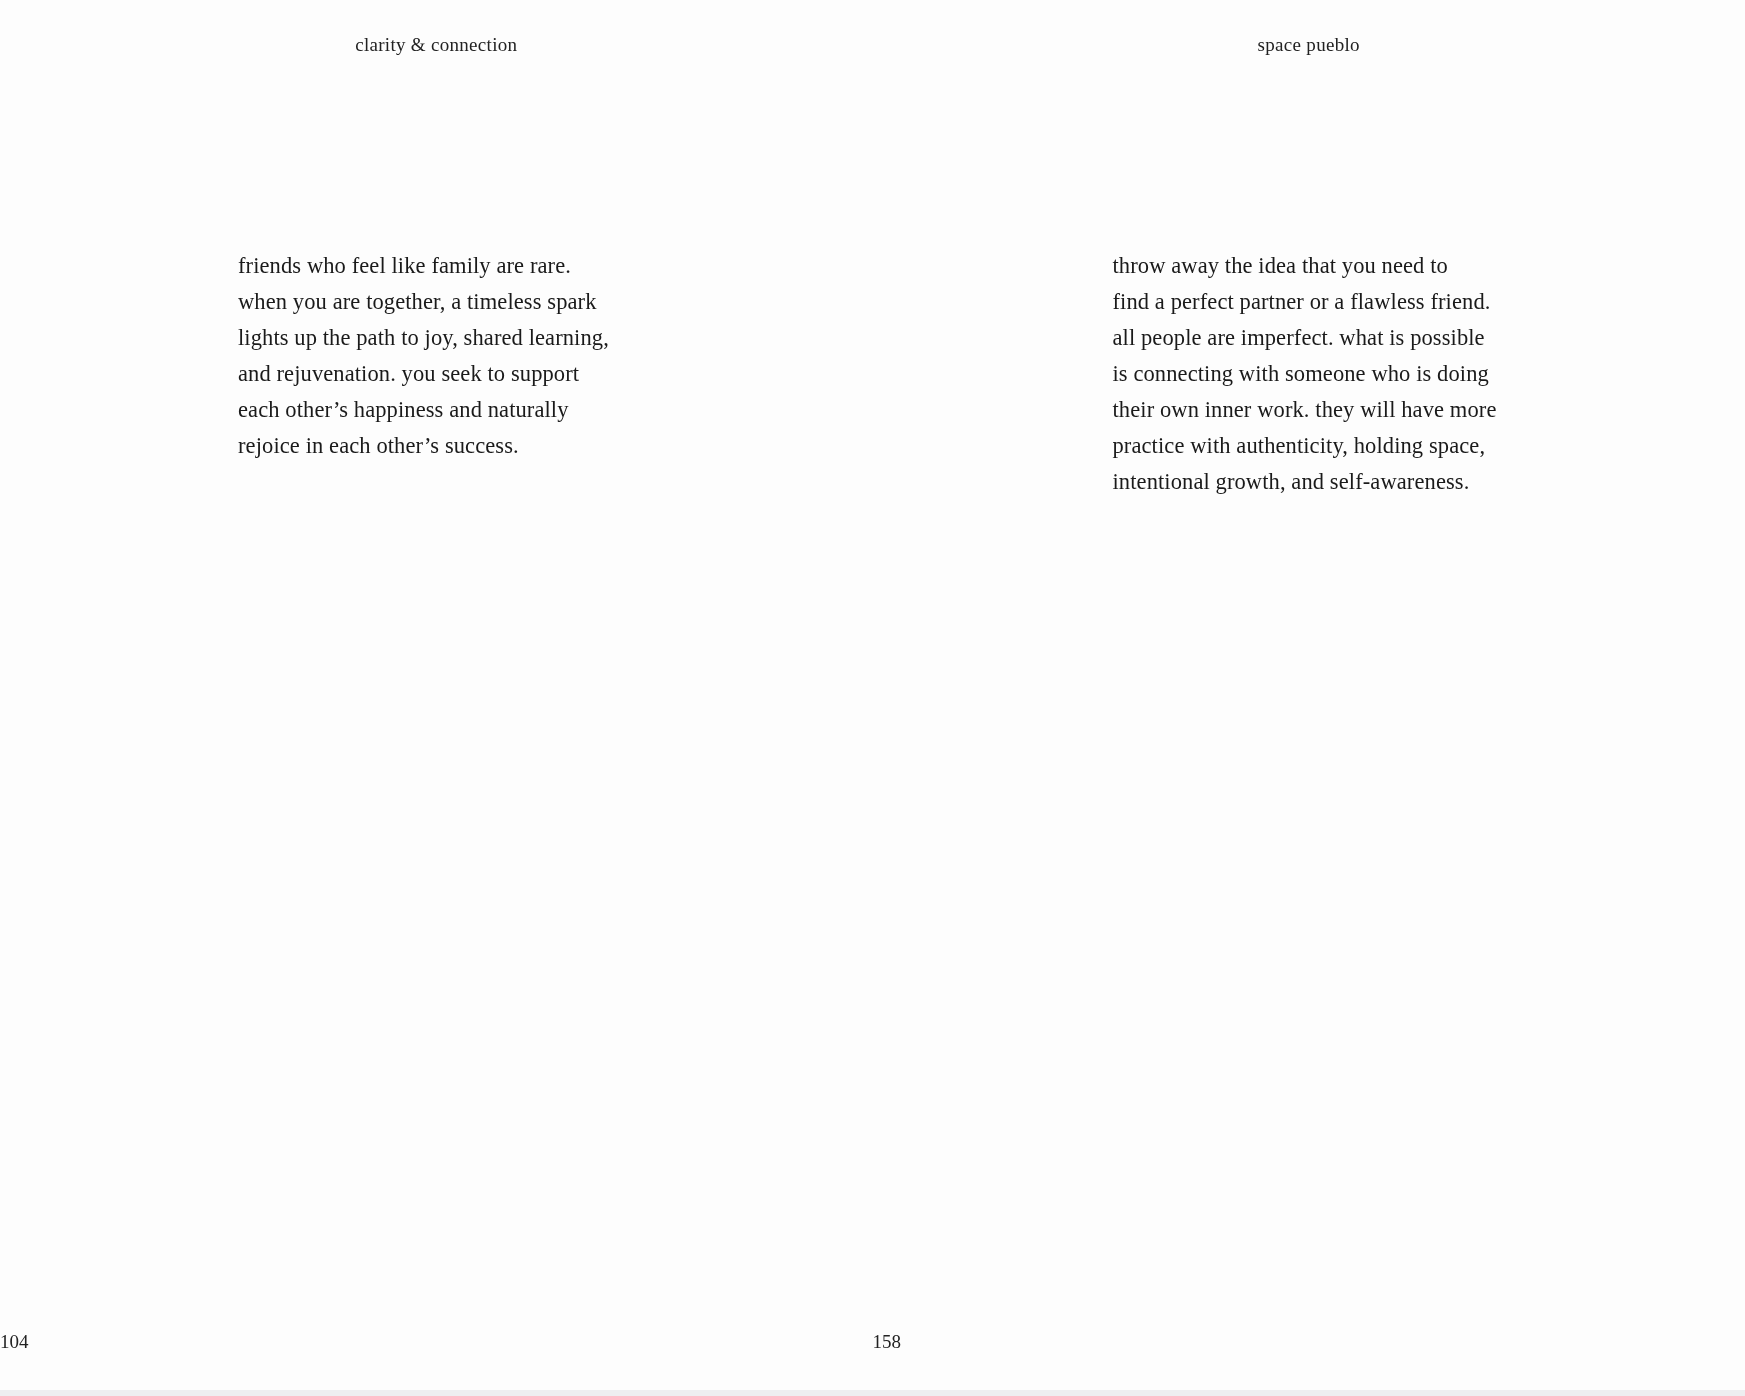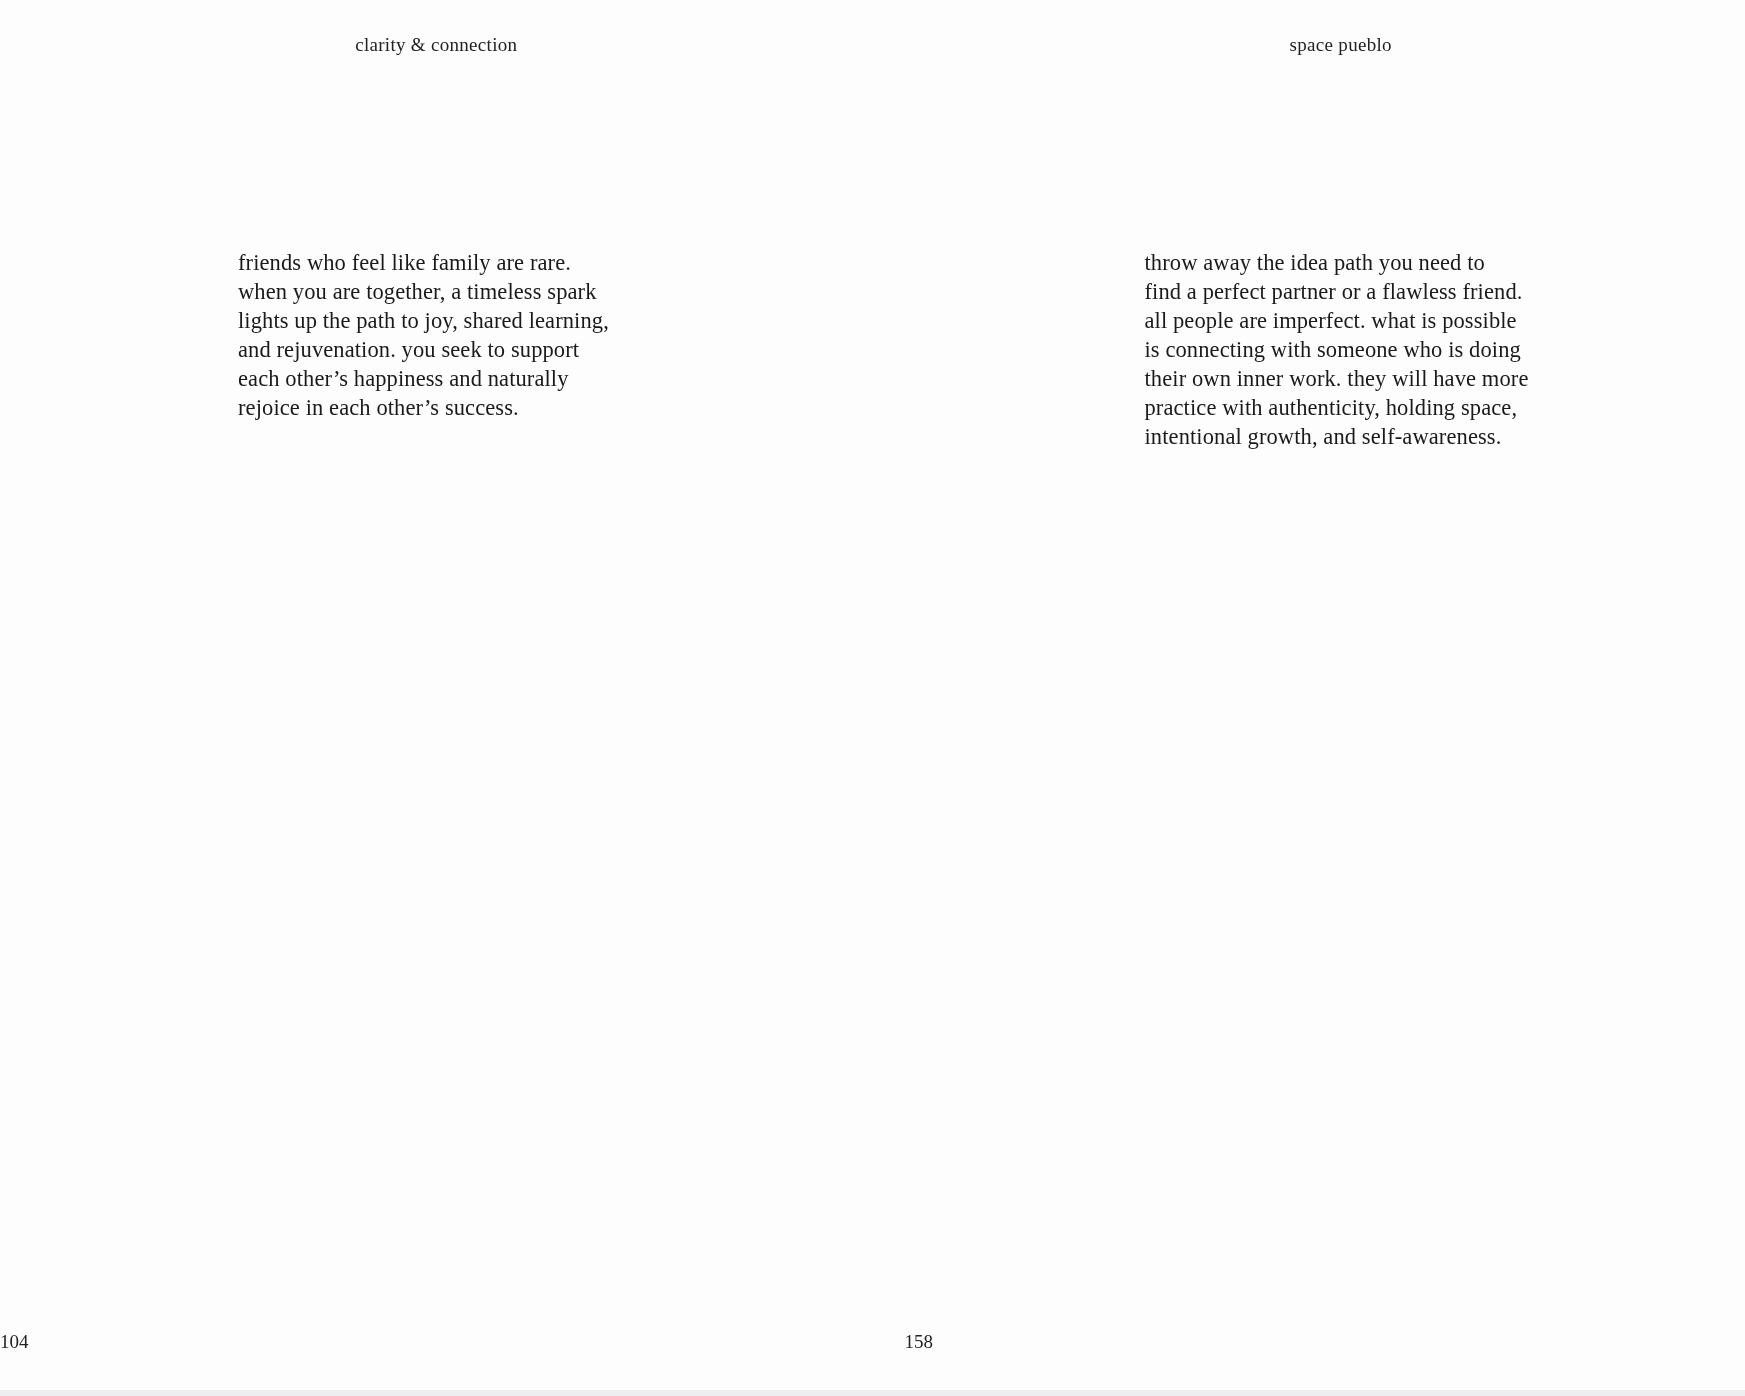--- a/index.html
+++ b/index.html
@@ -13,21 +13,20 @@
     background: #fdfdfd;
     font-family: "Liberation Serif", "DejaVu Serif", serif;
     color: #1c1c1c;
     overflow: hidden;
   }
   .spread {
     position: relative;
     width: 1745px;
     height: 1396px;
     display: flex;
-    gap: 32px;
   }
   .page {
     position: relative;
     width: 872.5px;
     height: 100%;
     flex: 0 0 auto;
   }
   .running-header {
     position: absolute;
     top: 34px;
@@ -35,21 +34,21 @@
     width: 100%;
     text-align: center;
     font-size: 19px;
     letter-spacing: 0.3px;
     color: #222;
   }
   .poem {
     position: absolute;
     top: 248px;
     font-size: 22.5px;
-    line-height: 29px;
+    line-height: 36px;
     white-space: pre-line;
     color: #1a1a1a;
     letter-spacing: 0.1px;
   }
   .page-left .poem { left: 238px; }
   .page-right .poem { left: 240px; }
   .page-number {
     position: absolute;
     top: 1331px;
     left: 0;
@@ -78,21 +77,21 @@
 when you are together, a timeless spark
 lights up the path to joy, shared learning,
 and rejuvenation. you seek to support
 each other’s happiness and naturally
 rejoice in each other’s success.</div>
     <div class="page-number">104</div>
   </section>
 
   <section class="page page-right">
     <header class="running-header">space pueblo</header>
-    <div class="poem">throw away the idea path you need to
+    <div class="poem">throw away the idea that you need to
 find a perfect partner or a flawless friend.
 all people are imperfect. what is possible
 is connecting with someone who is doing
 their own inner work. they will have more
 practice with authenticity, holding space,
 intentional growth, and self-awareness.</div>
     <div class="page-number">158</div>
   </section>
 
   <div class="bottom-strip"></div>

